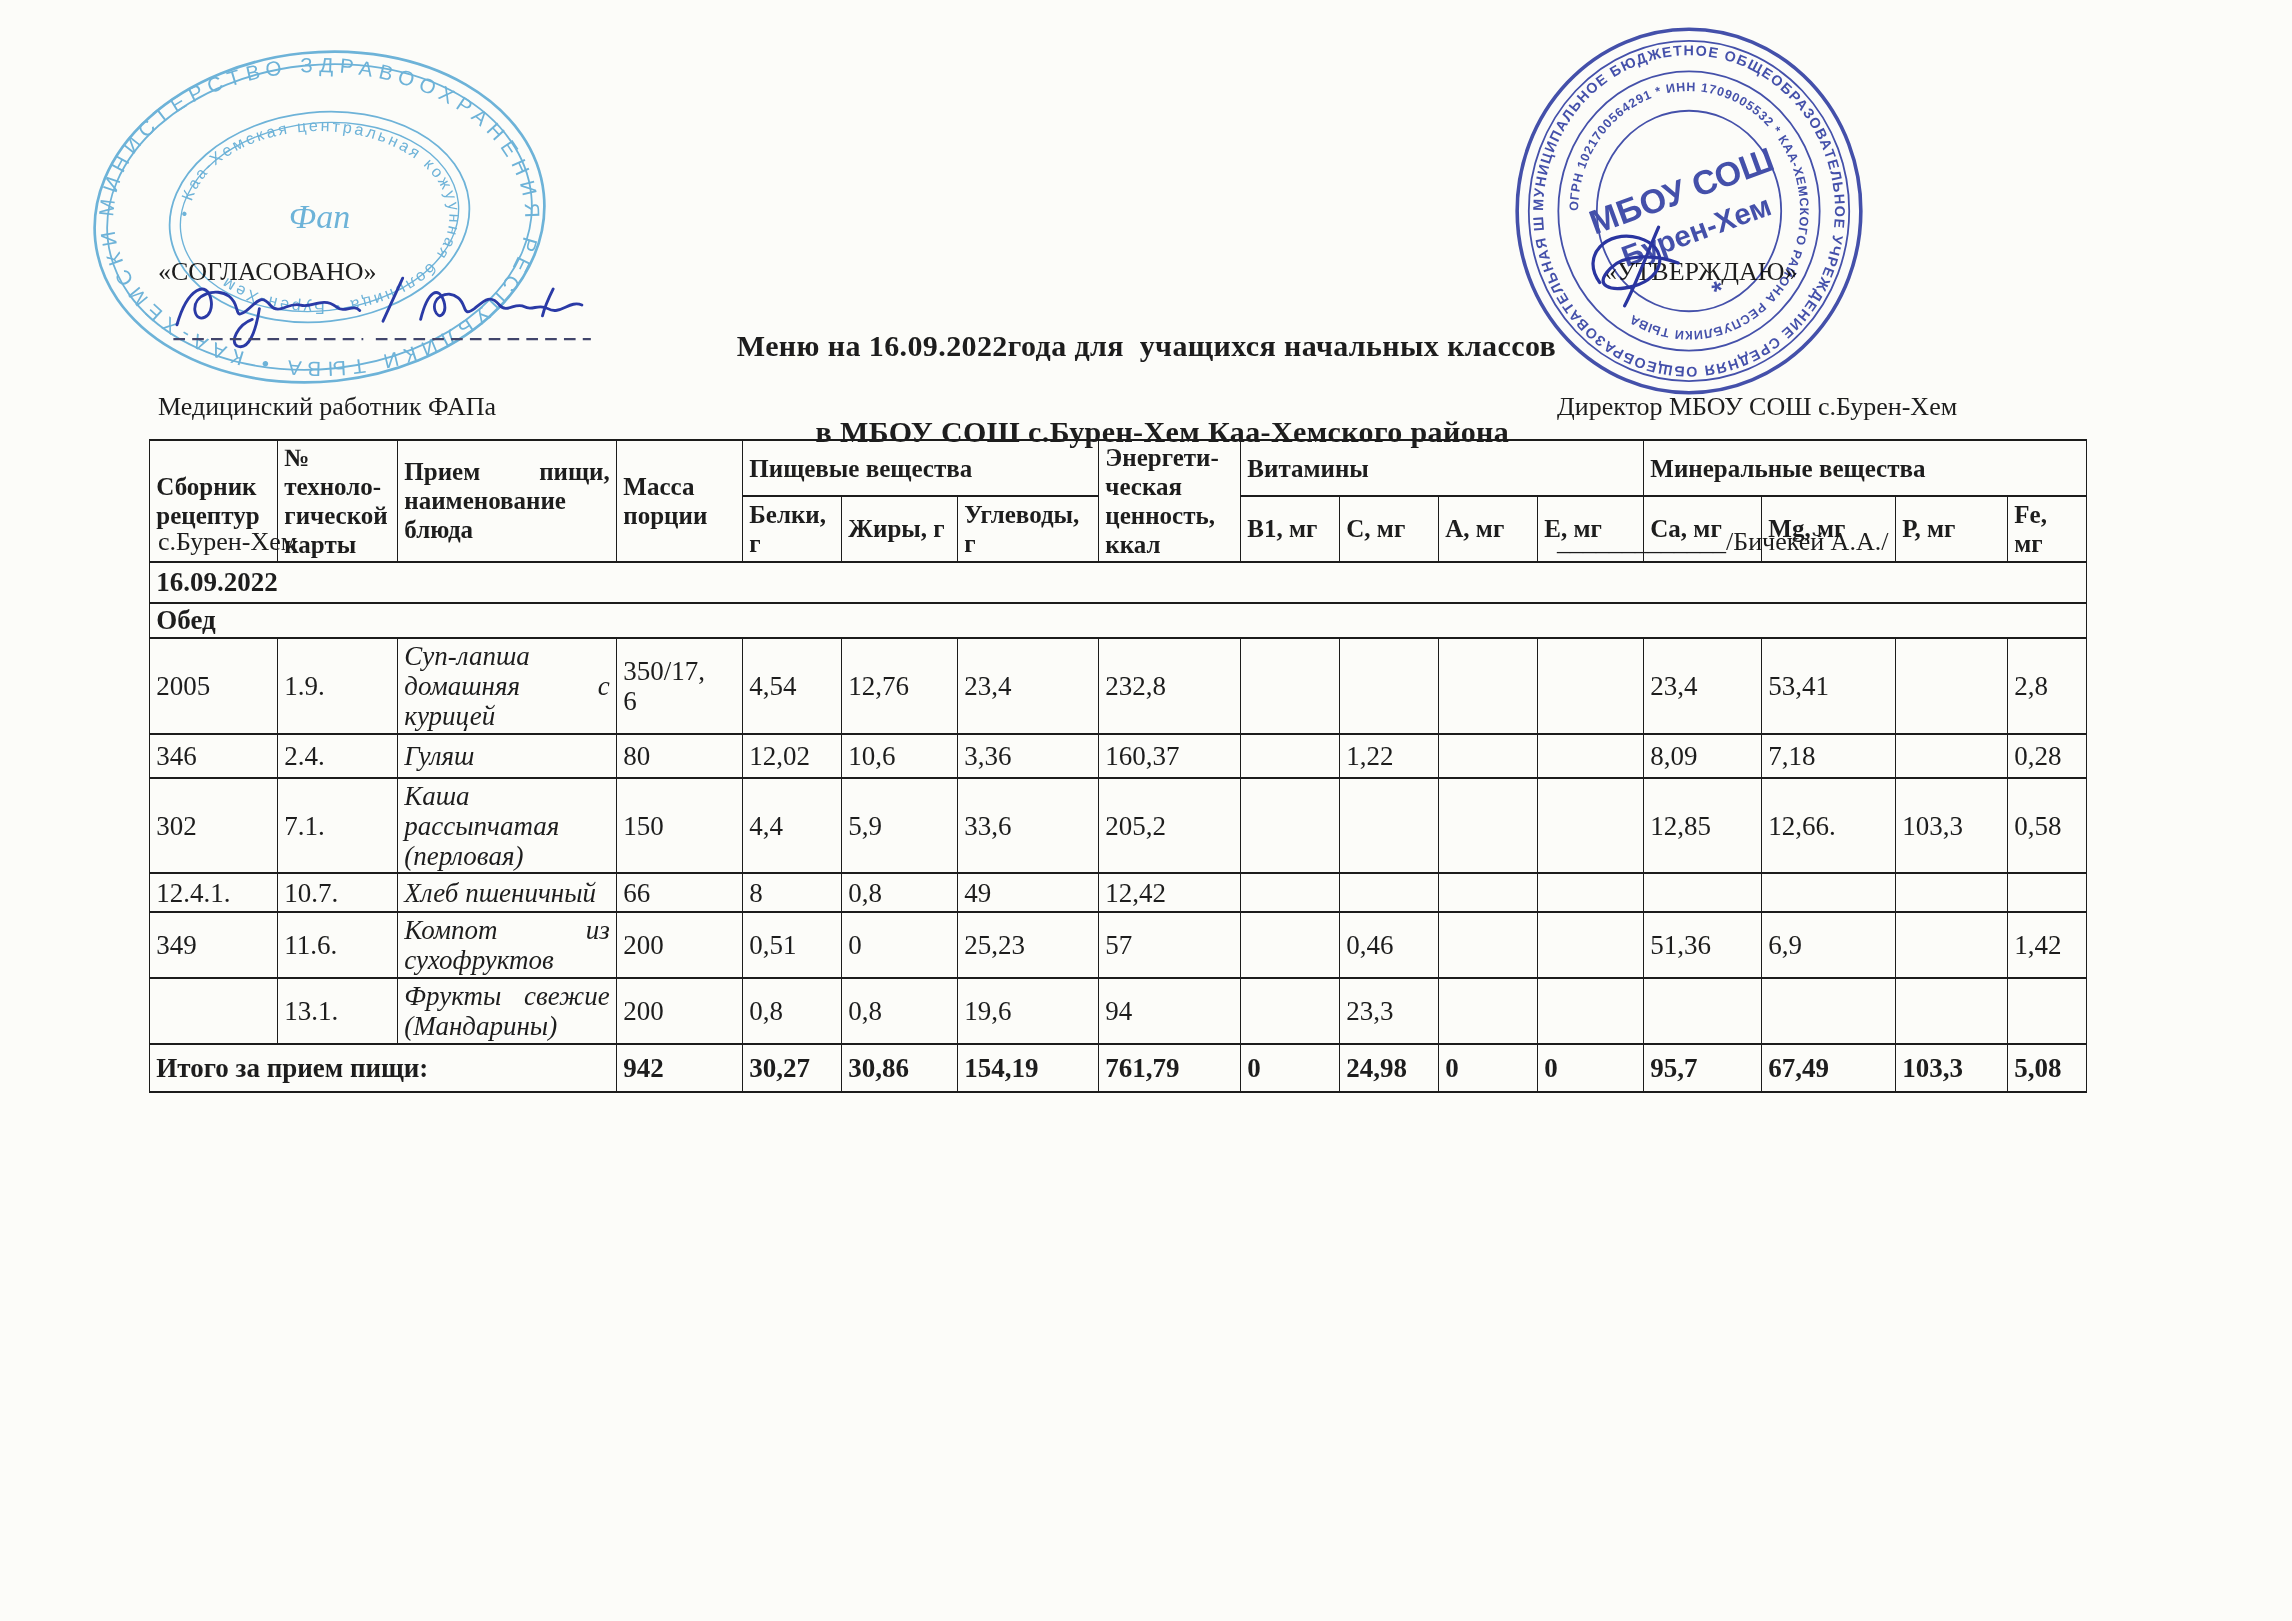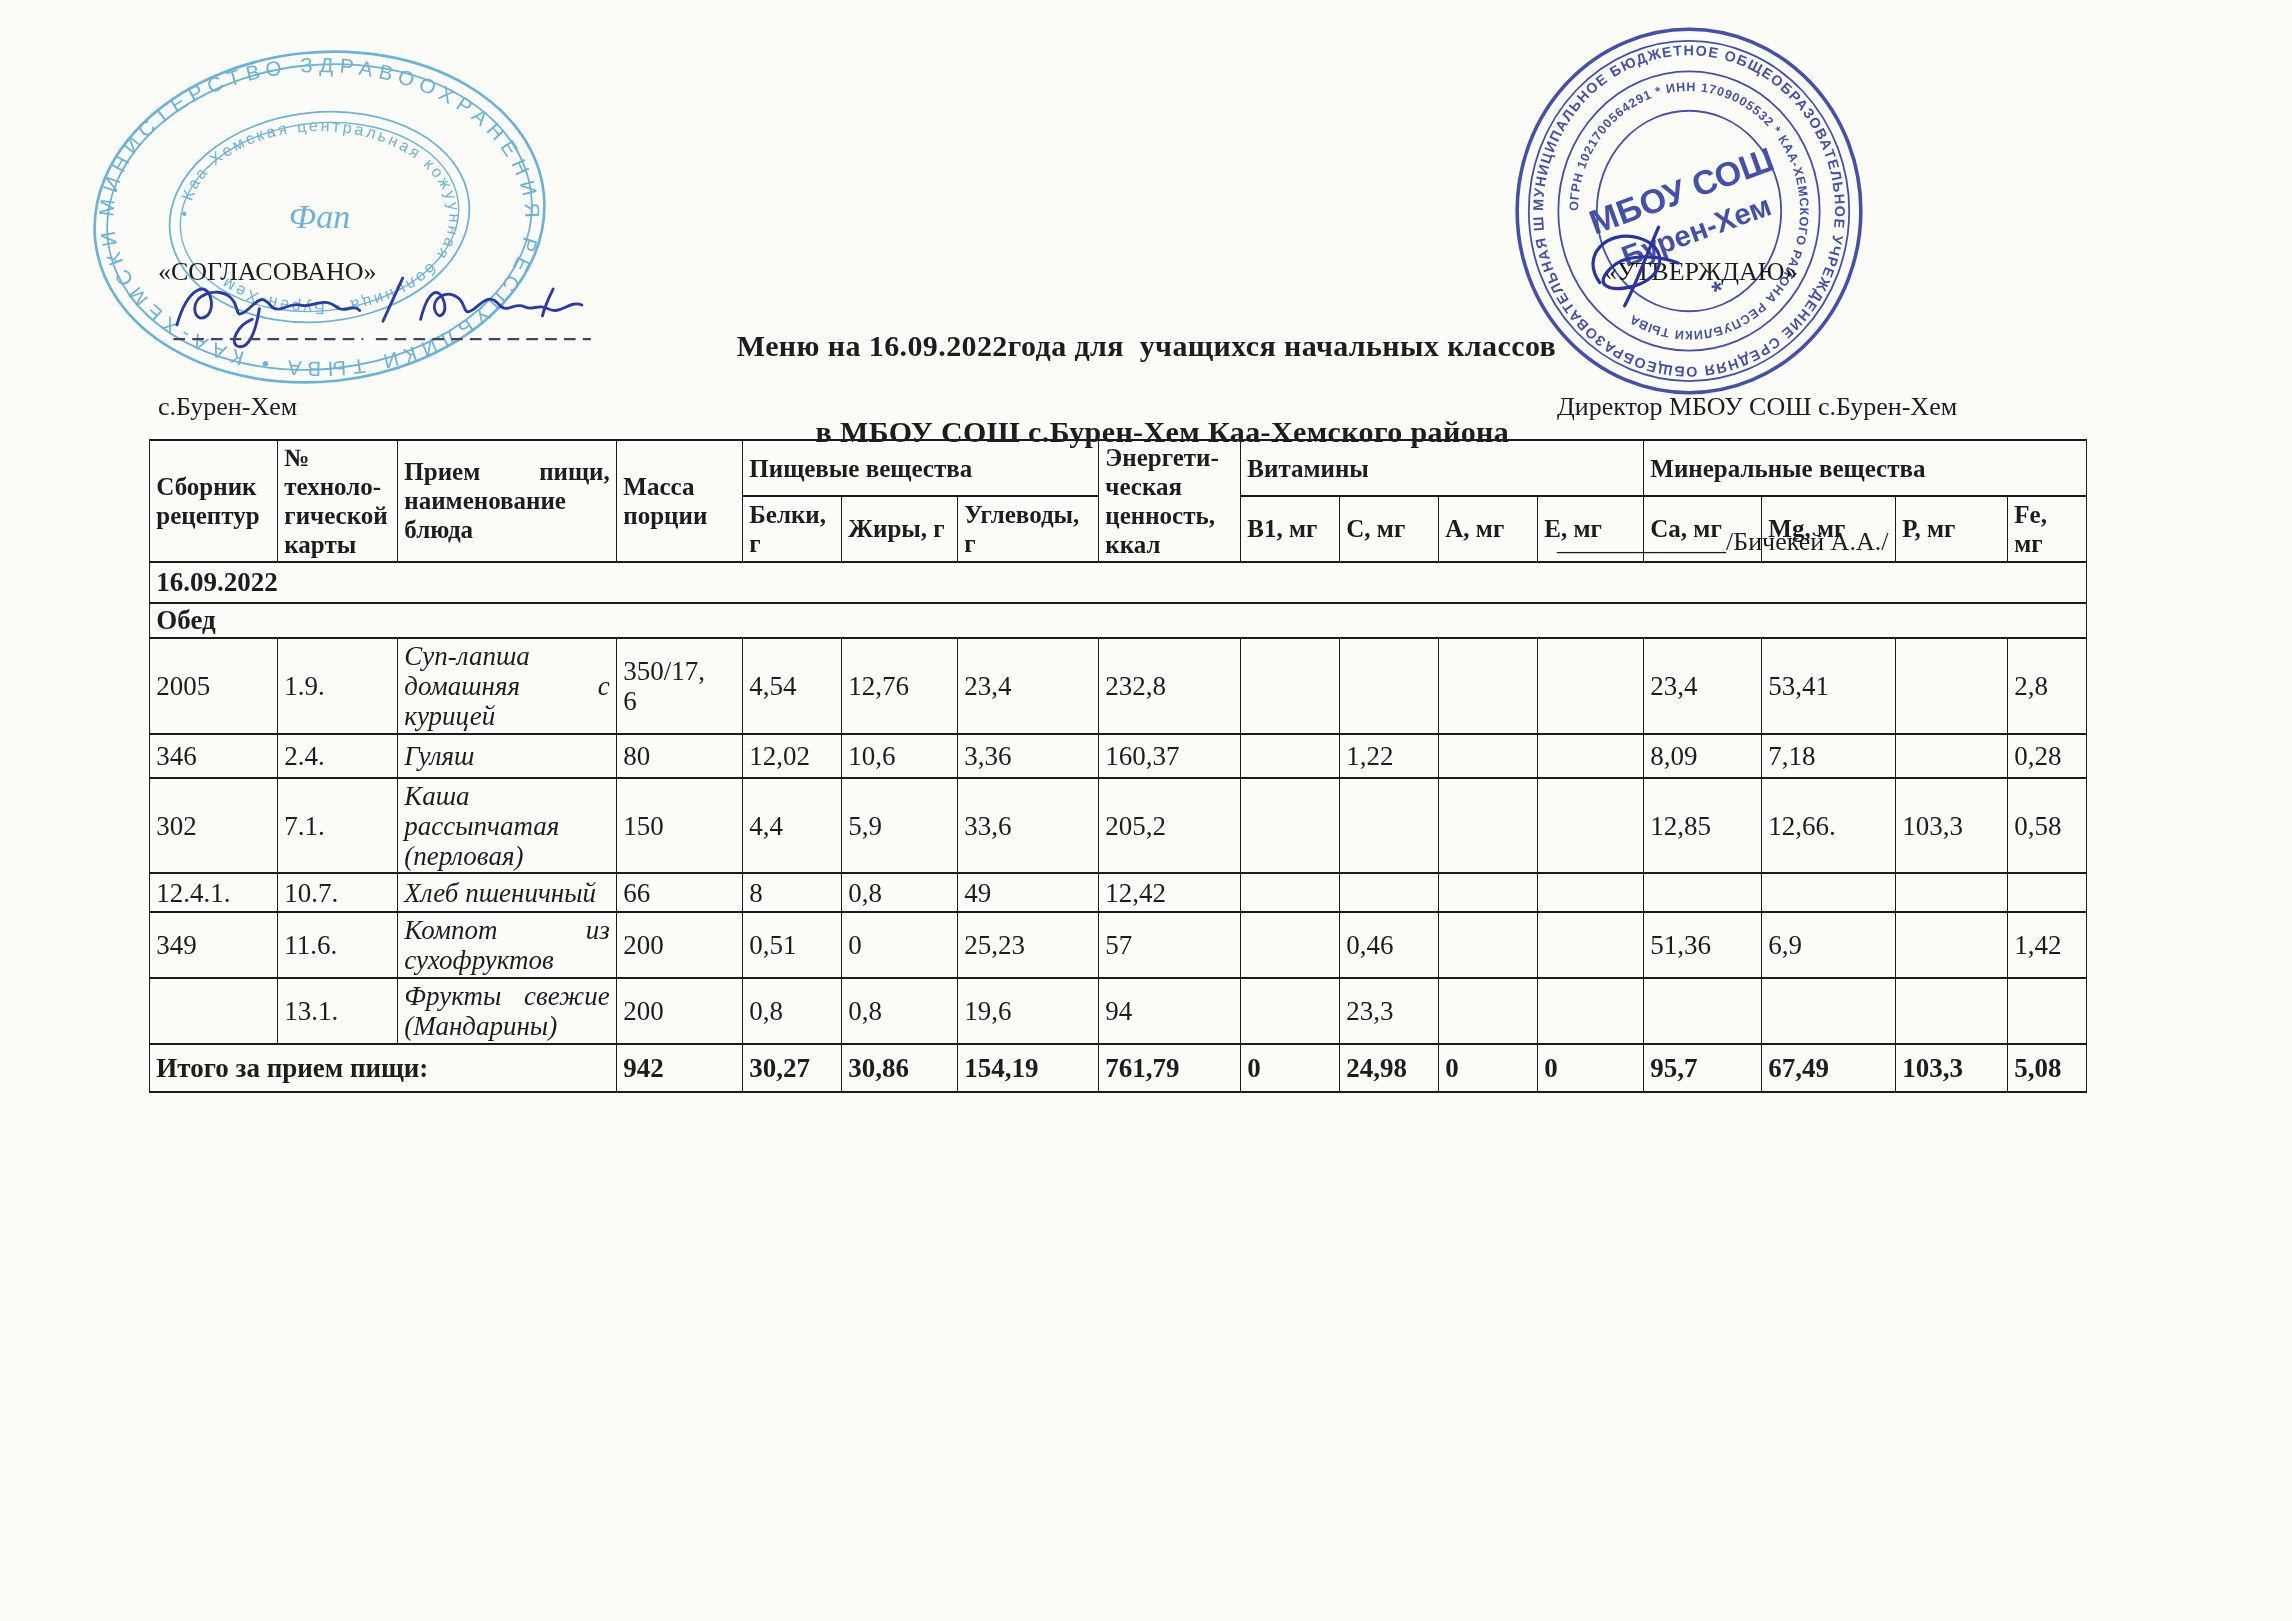--- a/index.html
+++ b/index.html
@@ -87,20 +87,21 @@
     </text>
     <g transform="rotate(-20 200 211)" fill="#2b39a3" text-anchor="middle" font-family="Liberation Sans, sans-serif" font-weight="bold">
       <text x="200" y="200" font-size="38">МБОУ СОШ</text>
       <text x="200" y="246" font-size="33">Бурен-Хем</text>
       <text x="200" y="316" font-size="30">*</text>
     </g>
   </svg>
 
   <div class="approve-block approve-left">
     <div>«СОГЛАСОВАНО»</div>
+    <div>Медицинский работник ФАПа</div>
     <div>с.Бурен-Хем</div>
   </div>
 
   <svg class="sig sig-left" viewBox="0 0 480 100">
     <g fill="none" stroke="#2a3aa6" stroke-width="3.2" stroke-linecap="round">
       <path d="M10,62 C22,20 44,12 48,34 C52,54 32,62 30,46 C28,28 54,20 68,30 C82,40 72,58 88,46 C100,36 104,28 114,40 C124,52 134,36 148,40 C160,44 172,30 188,42 C198,50 206,38 214,46"></path>
       <path d="M102,44 C98,70 90,90 78,86 C68,82 78,62 94,56"></path>
       <path d="M240,58 L262,10"></path>
       <path d="M282,56 C290,24 302,18 308,36 C312,50 302,58 298,46 C294,32 312,22 324,32 C334,40 328,54 342,44 C354,34 360,28 370,40 C378,50 388,36 398,42 C406,47 414,38 424,44 C438,52 448,34 462,40"></path>
       <path d="M430,22 C424,34 420,44 418,52"></path>

